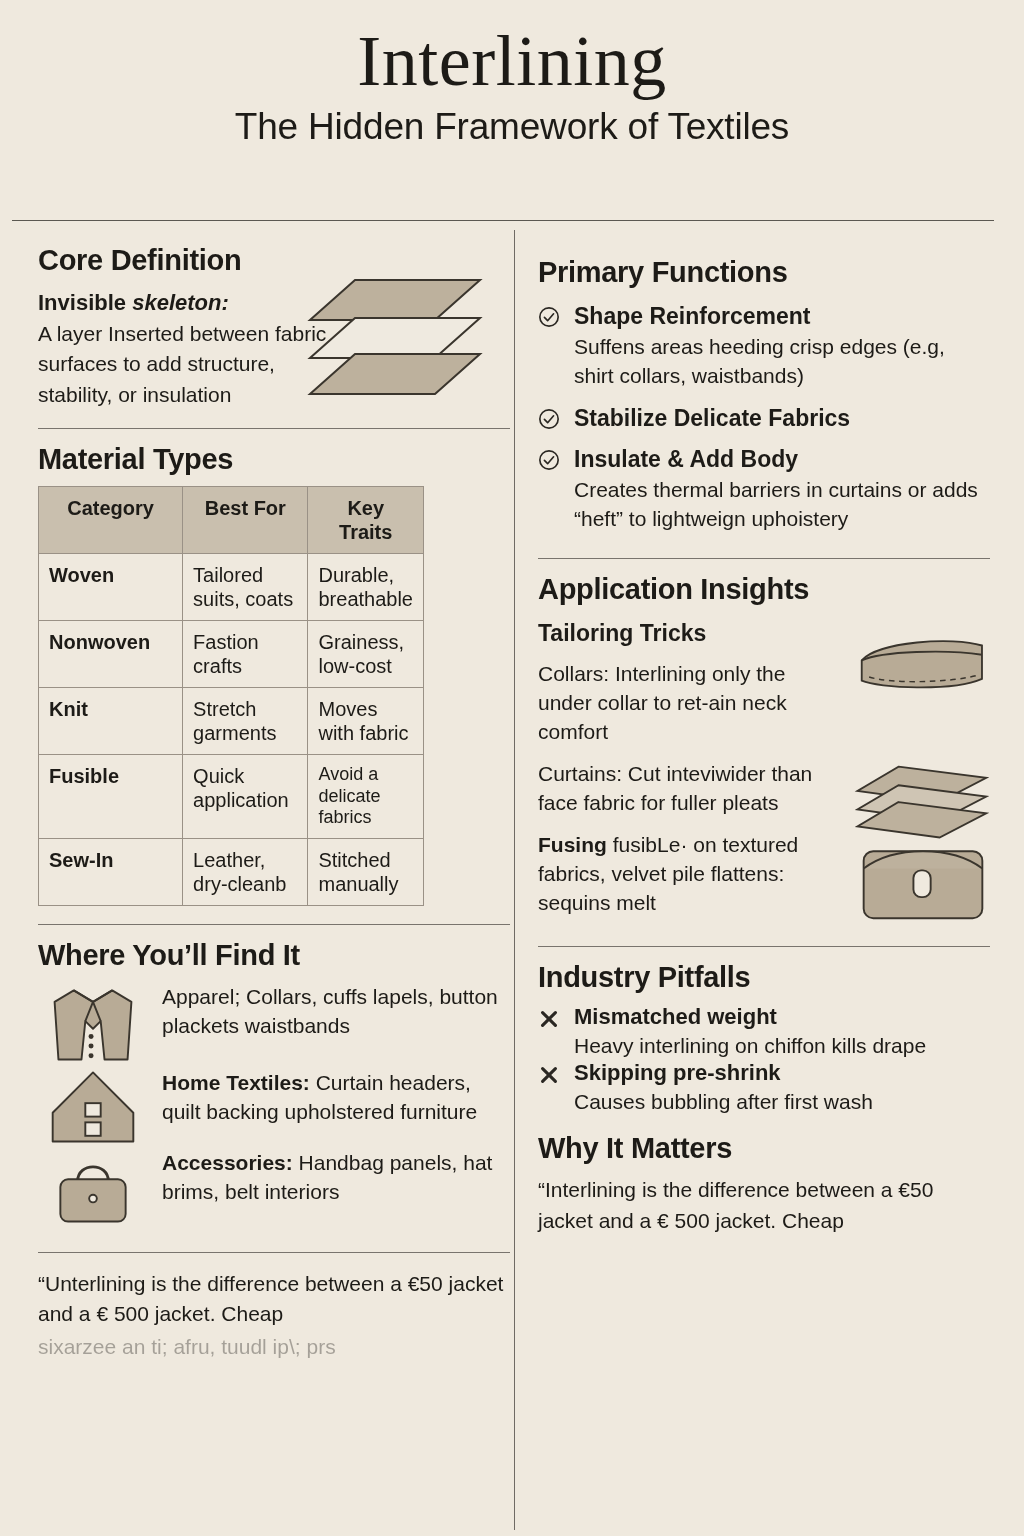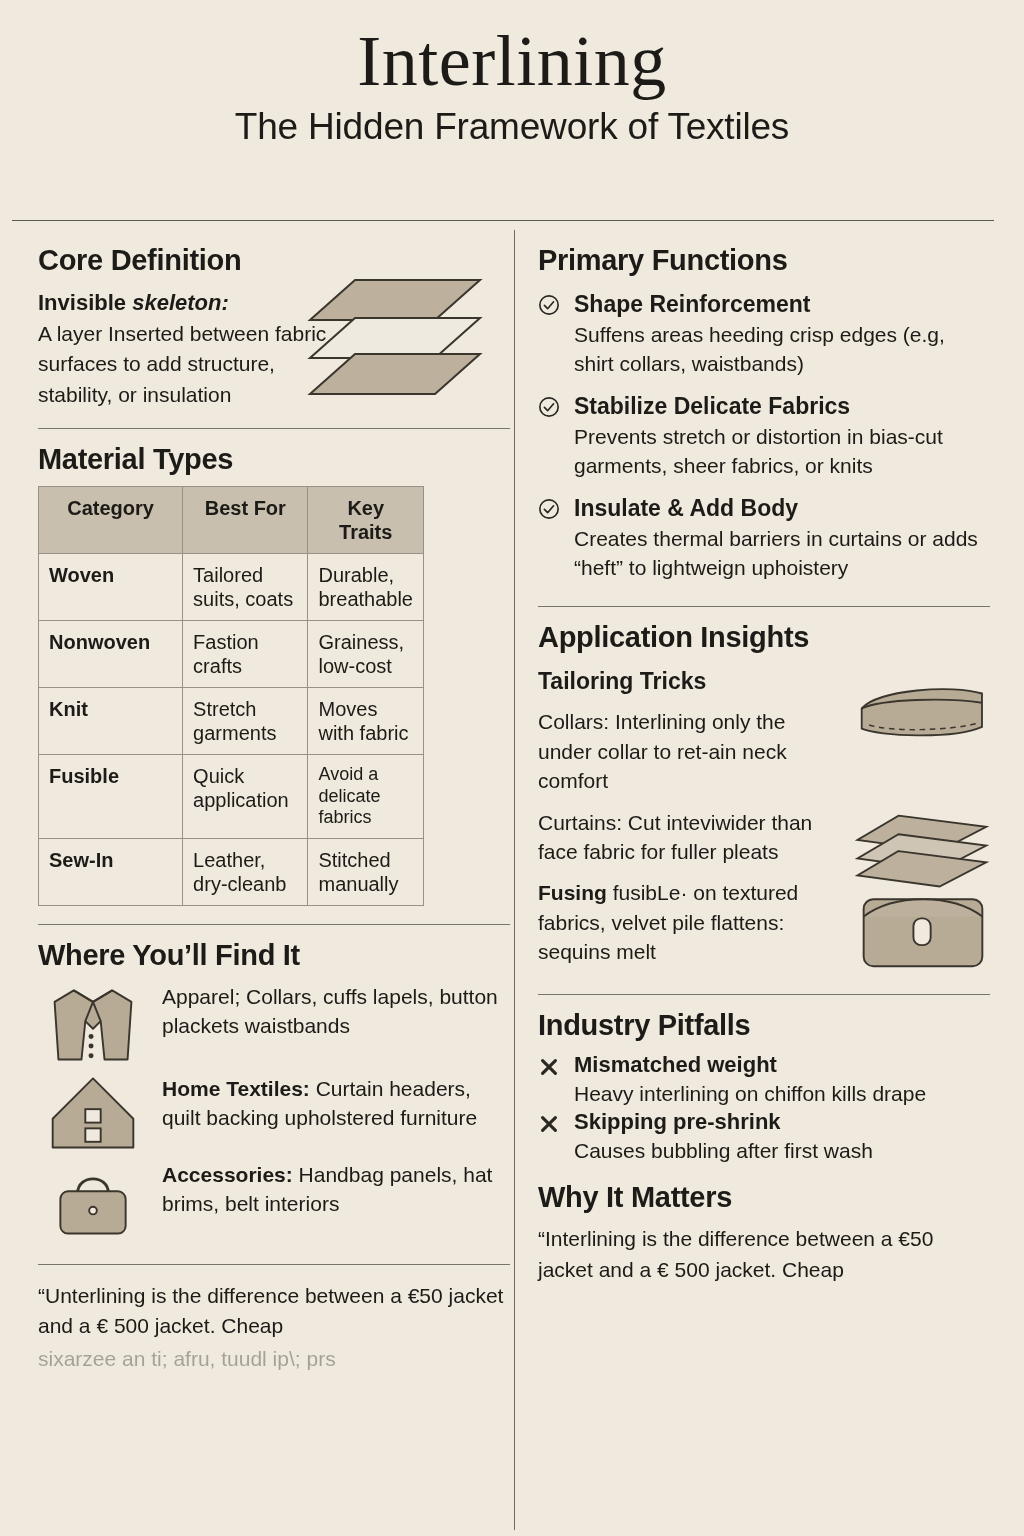--- a/index.html
+++ b/index.html
@@ -32,21 +32,21 @@
   }
 
   .rule-top{
     position:absolute;left:12px;right:30px;top:196px;
     height:1px;background:#2a2722;opacity:.75;
   }
 
   
   .cols{position:absolute;top:206px;left:0;width:1024px;height:1330px;}
   .colL{position:absolute;left:38px;top:0;width:472px;}
-  .colR{position:absolute;left:538px;top:0;width:452px;}
+  .colR{position:absolute;left:538px;top:12px;width:452px;}
   .vrule{position:absolute;left:514px;top:0;width:1px;height:1300px;background:#2a2722;opacity:.65;}
 
   h2{
     font-size:29px;
     font-weight:700;
     margin:14px 0 10px 0;
     letter-spacing:-0.3px;
   }
   h3{
     font-size:23px;font-weight:700;margin:14px 0 4px 0;
@@ -72,21 +72,21 @@
     font-size:20px;
     vertical-align:top;
     line-height:1.2;
   }
   thead th{background:#c9bfae;font-weight:700;font-size:20px;}
   tbody td:first-child{font-weight:700;width:150px;}
   td:nth-child(2){width:115px;}
   .small{font-size:18px;}
 
   
-  .find-row{display:flex;gap:14px;align-items:flex-start;margin-top:8px;}
+  .find-row{display:flex;gap:14px;align-items:flex-start;margin-top:2px;}
   .find-ico{width:110px;flex:0 0 110px;display:flex;justify-content:center;}
   .find-text{font-size:21px;line-height:1.4;}
   .find-text b{font-weight:700;}
 
   .quote{
     font-size:21px;line-height:1.45;margin-top:16px;
   }
   .quote-faded{opacity:.35;}
 
   
@@ -258,21 +258,20 @@
 
         <div class="fn">
           <div class="mark">
             <svg viewBox="0 0 24 24" width="22" height="22">
                 <circle cx="12" cy="12" r="10" fill="none" stroke="#2a2722" stroke-width="1.8"></circle>
                 <path d="M7 12.5 L10.5 16 L17 8.5" fill="none" stroke="#2a2722" stroke-width="1.8" stroke-linecap="round" stroke-linejoin="round"></path>
               </svg>
           </div>
           <div>
             <div class="fn-title">Stabilize Delicate Fabrics</div>
-            <div class="fn-body">Prevents stretch or distortion in bias-cut garments, sheer fabrics, or knits</div>
           </div>
         </div>
 
         <div class="fn">
           <div class="mark">
             <svg viewBox="0 0 24 24" width="22" height="22">
                 <circle cx="12" cy="12" r="10" fill="none" stroke="#2a2722" stroke-width="1.8"></circle>
                 <path d="M7 12.5 L10.5 16 L17 8.5" fill="none" stroke="#2a2722" stroke-width="1.8" stroke-linecap="round" stroke-linejoin="round"></path>
               </svg>
           </div>

